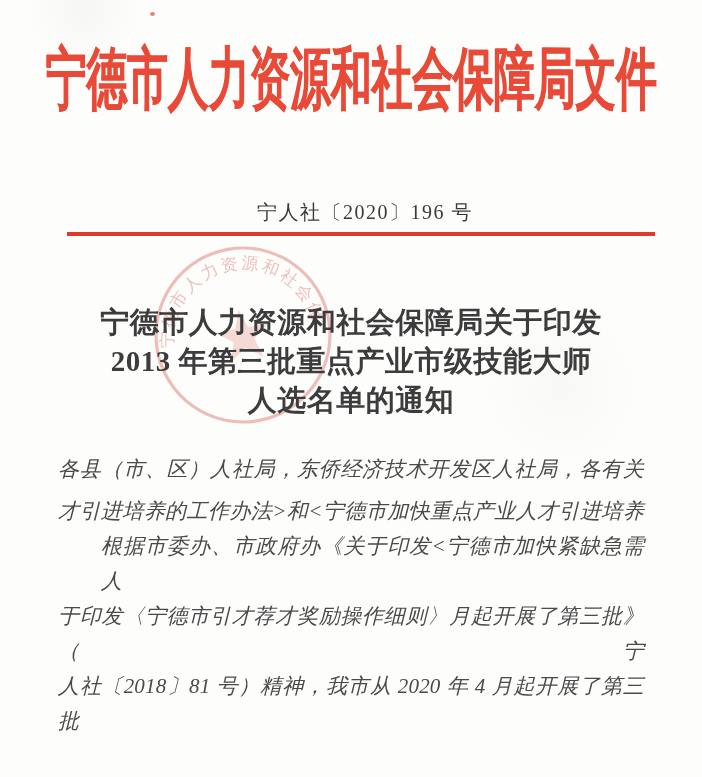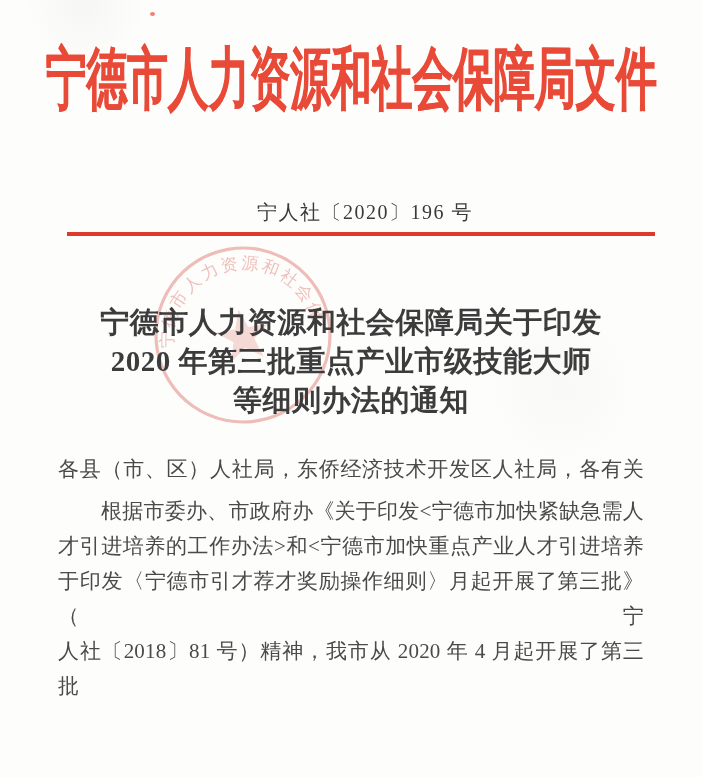--- a/index.html
+++ b/index.html
@@ -51,21 +51,21 @@
   .doc-title{
     position:absolute;left:0;top:303px;width:702px;
     text-align:center;font-weight:bold;color:#3c3c3c;
     font-size:29px;line-height:39px;letter-spacing:0.5px;
   }
   .body-text{
     position:absolute;left:58px;top:452px;width:586px;
     font-size:21px;line-height:35px;color:#4a4a4a;
     letter-spacing:0.2px;
   }
-  .body-text .line{white-space:nowrap;}
+  .body-text .line{white-space:nowrap;font-style:italic;}
   .body-text .fill{
     white-space:normal;
     text-align:justify;
     text-align-last:justify;
   }
   .para{margin-top:7px;}
   .indent{padding-left:43px;}
 </style>
 </head>
 <body>
@@ -88,28 +88,28 @@
     </defs>
     <circle cx="95" cy="95" r="87" fill="none" stroke="#e07c72" stroke-width="3.2" opacity="0.8"></circle>
     <polygon points="95,69 101.5,88.1 121.6,88.3 105.5,100.4 111.5,119.7 95,108 78.5,119.7 84.5,100.4 68.4,88.3 88.5,88.1" fill="#e07c72" opacity="0.45"></polygon>
     <text font-size="17" fill="#dd7065" opacity="0.7" letter-spacing="2.5" font-family="Liberation Serif, DejaVu Serif, serif">
       <textPath href="#sealTextArc" startOffset="4">宁德市人力资源和社会保障局</textPath>
     </text>
   </svg>
 
   <div class="doc-title">
     <div>宁德市人力资源和社会保障局关于印发</div>
-    <div>2020 年第三批重点产业市级技能大师</div>
-    <div>等细则办法的通知</div>
+    <div>2013 年第三批重点产业市级技能大师</div>
+    <div>人选名单的通知</div>
   </div>
 
   <div class="body-text">
     <div class="line fill">各县（市、区）人社局，东侨经济技术开发区人社局，各有关</div>
     <div class="para">
+      <div class="line fill">才引进培养的工作办法&gt;和&lt;宁德市加快重点产业人才引进培养</div>
       <div class="line fill indent">根据市委办、市政府办《关于印发&lt;宁德市加快紧缺急需人</div>
-      <div class="line fill">才引进培养的工作办法&gt;和&lt;宁德市加快重点产业人才引进培养</div>
       <div class="line fill">于印发〈宁德市引才荐才奖励操作细则〉月起开展了第三批》（宁</div>
       <div class="line fill">人社〔2018〕81 号）精神，我市从 2020 年 4 月起开展了第三批</div>
 
     </div>
   </div>
 
 </div>
 
 </body></html>

